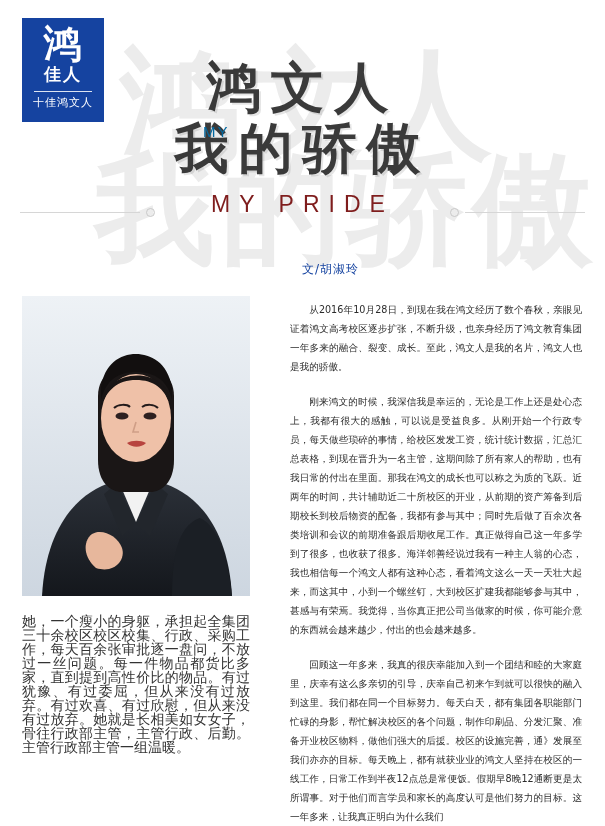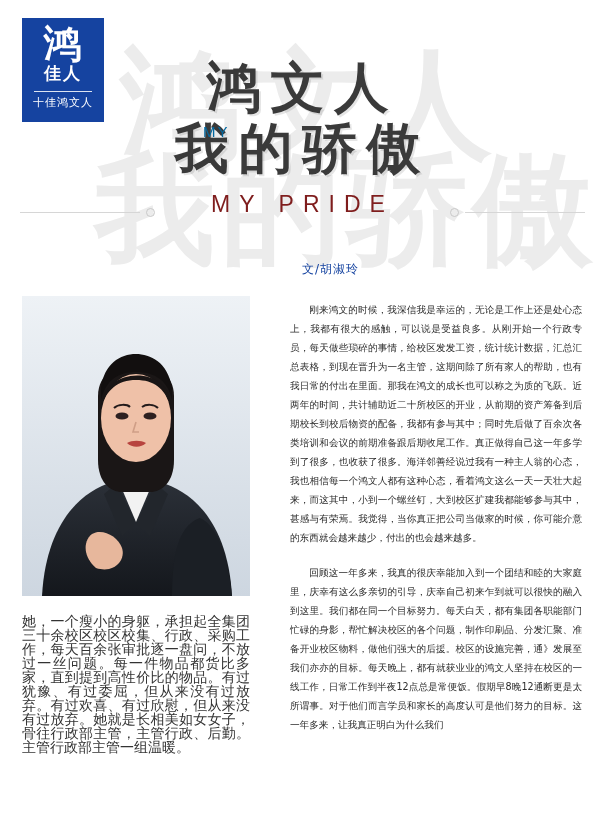--- a/index.html
+++ b/index.html
@@ -48,21 +48,21 @@
   .logo .mark {
     font-size: 38px;
     font-weight: bold;
     font-family: "DejaVu Sans", sans-serif;
     line-height: 40px;
     letter-spacing: 1px;
   }
   .logo .sub {
     font-size: 17px;
     font-weight: bold;
-    font-family: Liberation Mono, monospace;
+    font-family: Liberation Sans, sans-serif;
     line-height: 22px;
     letter-spacing: 2px;
   }
   .logo .rule {
     width: 58px;
     height: 1px;
     background: #ffffff;
     margin: 5px auto 4px auto;
     opacity: .85;
   }
@@ -242,15 +242,16 @@
     <path d="M105 147 C110 152 119 152 124 147 C119 144 110 144 105 147 Z" fill="#b8443f"></path>
 
     <path d="M150 300 C150 250 160 228 178 222 C196 230 206 262 210 300 Z" fill="#1b1f25"></path>
     <path d="M74 272 C62 262 60 246 70 238 C80 232 96 240 100 252 C104 264 92 278 74 272 Z" fill="#e7b79c"></path>
   </svg>
 </div>
 
 <div class="caption">她，一个瘦小的身躯，承担起全集团三十余校区校区校集、行政、采购工作，每天百余张审批逐一盘问，不放过一丝问题。每一件物品都货比多家，直到提到高性价比的物品。有过犹豫、有过委屈，但从来没有过放弃。有过欢喜、有过欣慰，但从来没有过放弃。她就是长相美如女女子，骨往行政部主管，主管行政、后勤。主管行政部主管一组温暖。</div>
 
 <div class="article">
+  <p>从2016年10月28日，到现在我在鸿文经历了数个春秋，亲眼见证着鸿文高考校区逐步扩张，不断升级，也亲身经历了鸿文教育集团一年多来的融合、裂变、成长。至此，鸿文人是我的名片，鸿文人也是我的骄傲。</p>
   <p>刚来鸿文的时候，我深信我是幸运的，无论是工作上还是处心态上，我都有很大的感触，可以说是受益良多。从刚开始一个行政专员，每天做些琐碎的事情，给校区发发工资，统计统计数据，汇总汇总表格，到现在晋升为一名主管，这期间除了所有家人的帮助，也有我日常的付出在里面。那我在鸿文的成长也可以称之为质的飞跃。近两年的时间，共计辅助近二十所校区的开业，从前期的资产筹备到后期校长到校后物资的配备，我都有参与其中；同时先后做了百余次各类培训和会议的前期准备跟后期收尾工作。真正做得自己这一年多学到了很多，也收获了很多。海洋邻善经说过我有一种主人翁的心态，我也相信每一个鸿文人都有这种心态，看着鸿文这么一天一天壮大起来，而这其中，小到一个螺丝钉，大到校区扩建我都能够参与其中，甚感与有荣焉。我觉得，当你真正把公司当做家的时候，你可能介意的东西就会越来越少，付出的也会越来越多。</p>
   <p>回顾这一年多来，我真的很庆幸能加入到一个团结和睦的大家庭里，庆幸有这么多亲切的引导，庆幸自己初来乍到就可以很快的融入到这里。我们都在同一个目标努力。每天白天，都有集团各职能部门忙碌的身影，帮忙解决校区的各个问题，制作印刷品、分发汇聚、准备开业校区物料，做他们强大的后援。校区的设施完善，通》发展至我们亦亦的目标。每天晚上，都有就获业业的鸿文人坚持在校区的一线工作，日常工作到半夜12点总是常便饭。假期早8晚12通断更是太所谓事。对于他们而言学员和家长的高度认可是他们努力的目标。这一年多来，让我真正明白为什么我们</p>
 </div>
 
 </body></html>

